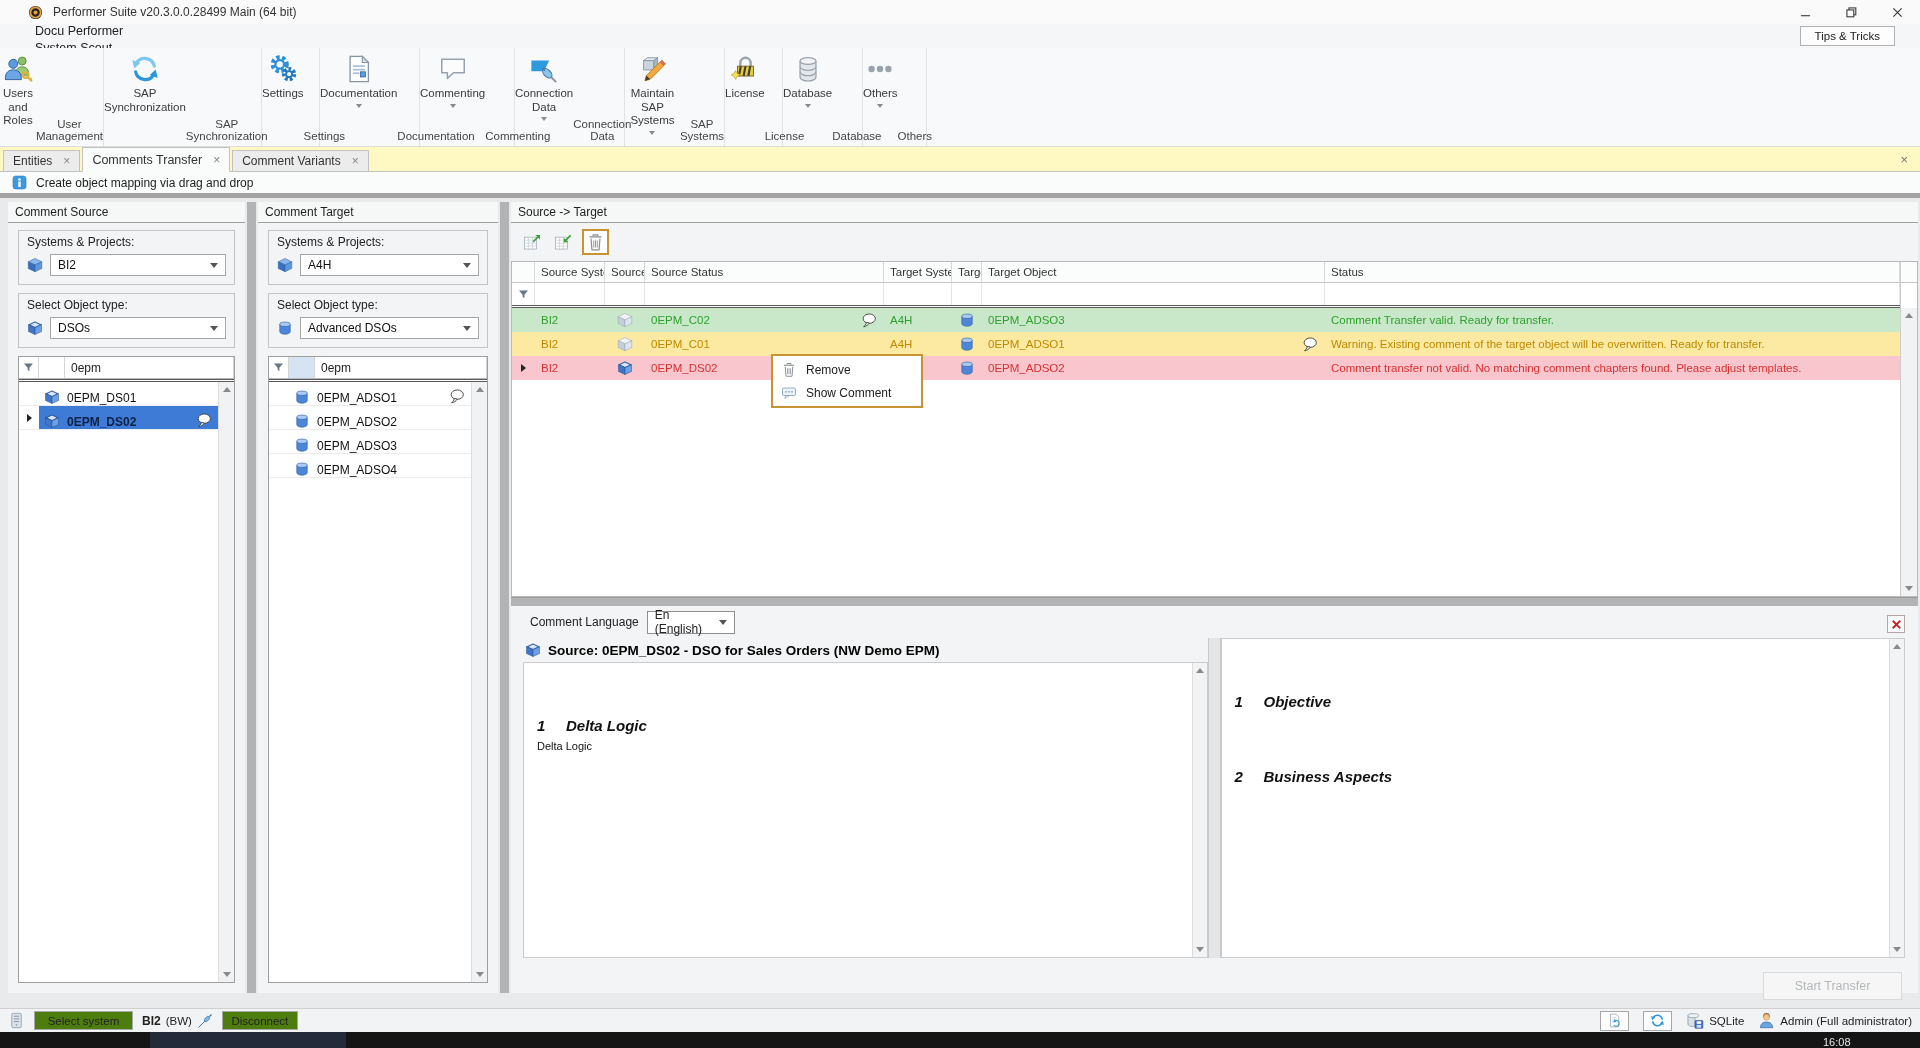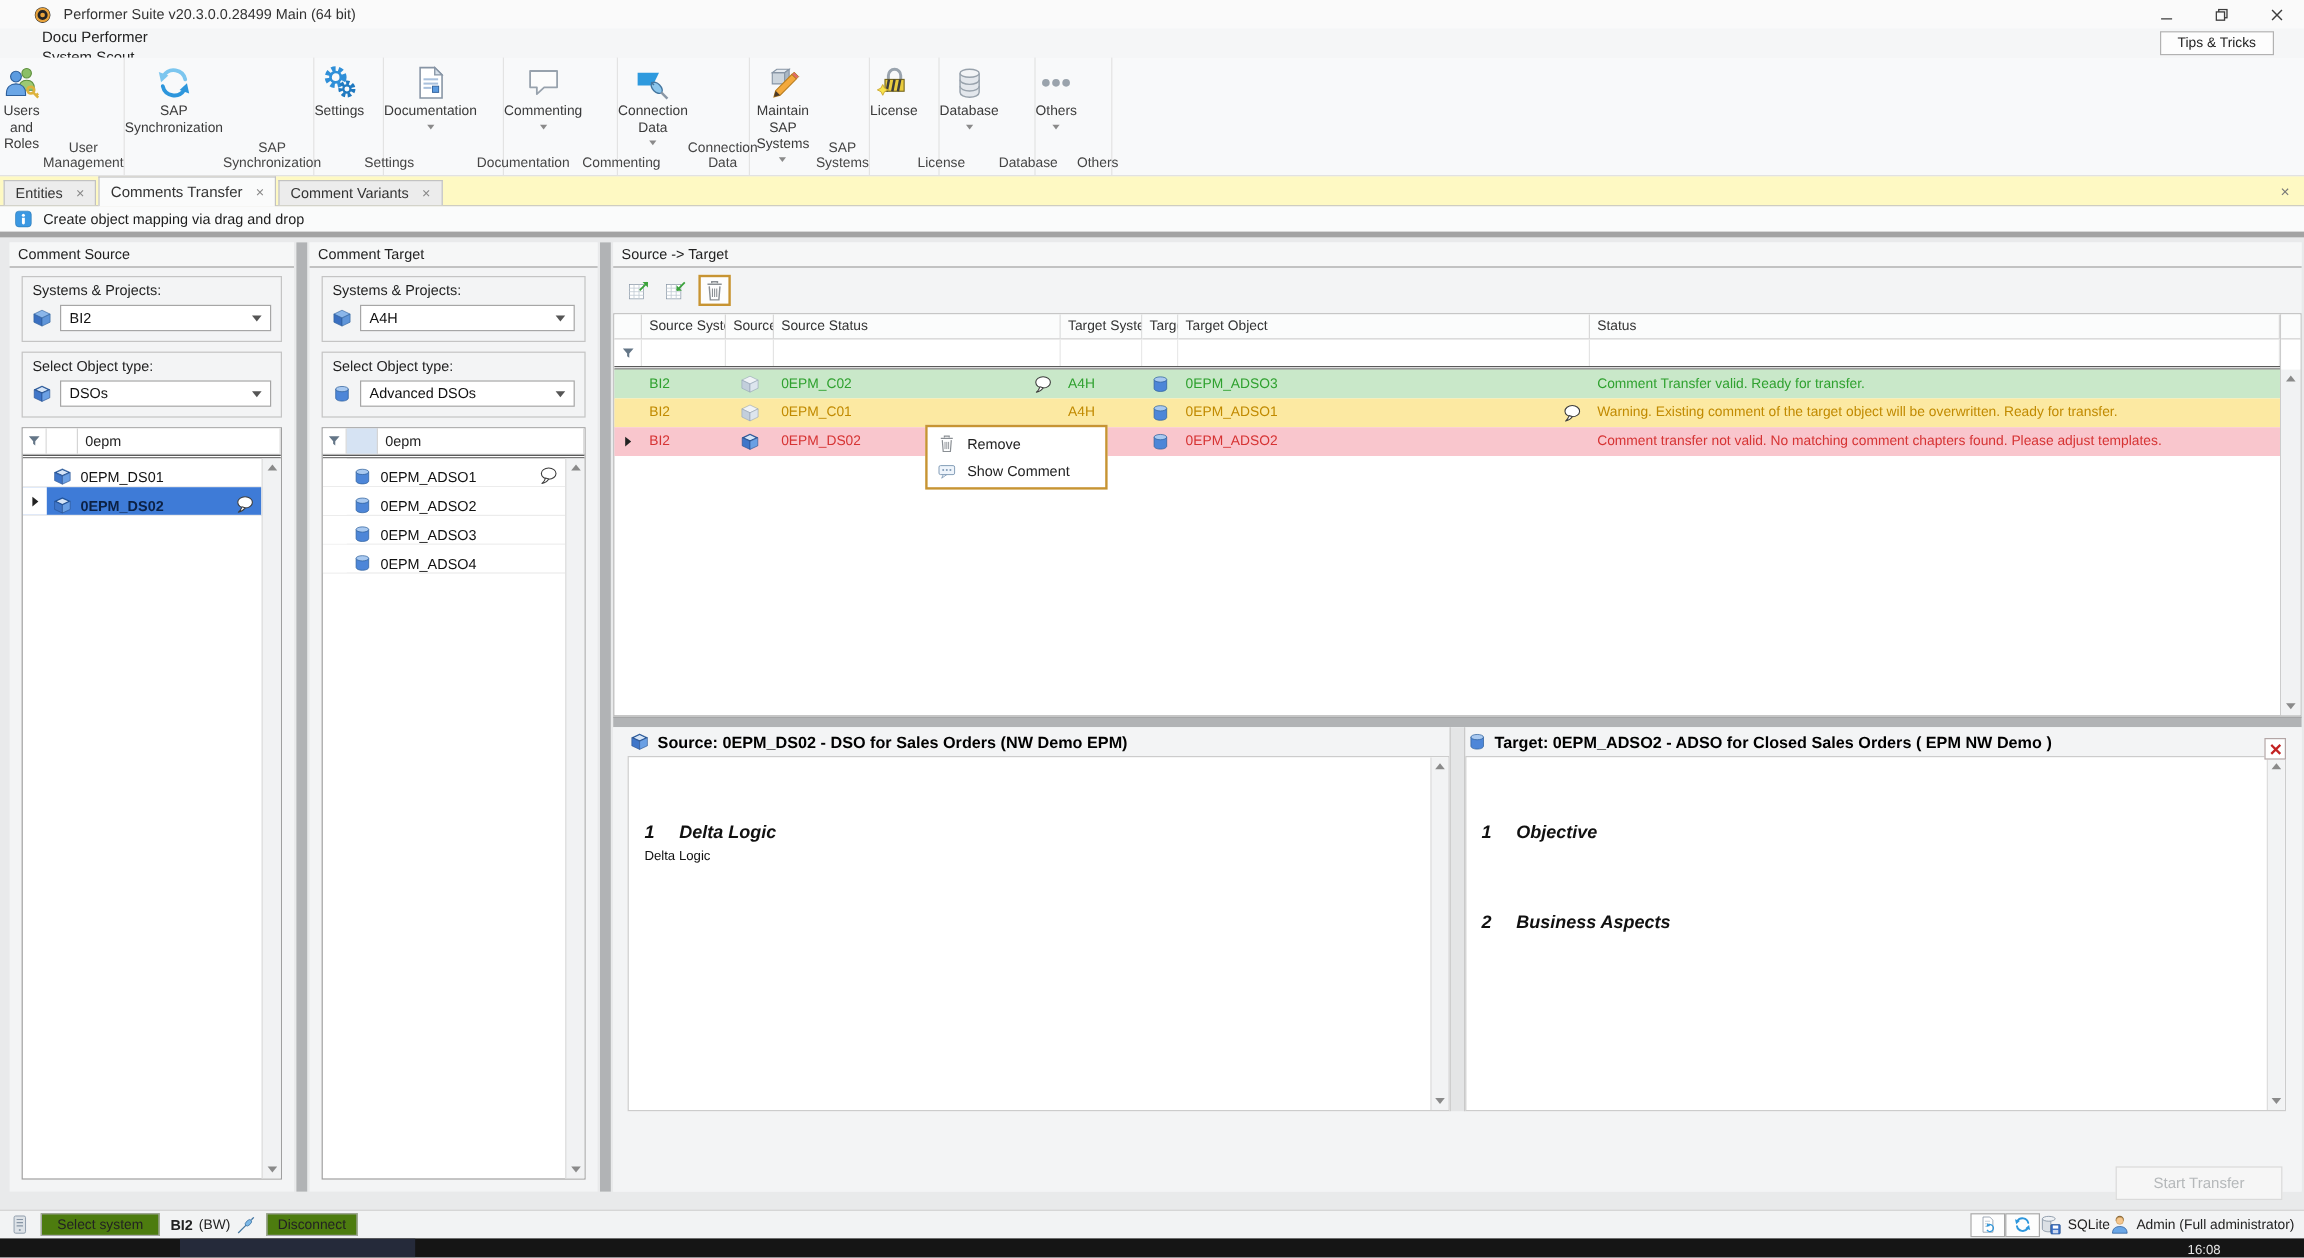--- a/index.html
+++ b/index.html
@@ -116,21 +116,21 @@
 
 #context-menu{position:absolute;left:771px;top:354px;width:152px;background:#fff;border:2px solid #c79433;z-index:60;padding:2px 0}
 .cm-item{display:flex;align-items:center;height:23px;font-size:12px;color:#222}
 .cm-item .icon{width:16px;height:16px;margin:0 9px 0 8px}
 
 #statusbar{position:absolute;top:1008px;left:0;right:0;height:24px;background:#f2f3f4;border-top:1px solid #cfcfcf;display:flex;align-items:center;padding:0 8px;gap:9px;font-size:11.5px;color:#222}
 .sb-btn{height:19px;border:1px solid #a8a8a8;background:#4d7c0f;display:flex;align-items:center;justify-content:center;font-size:11.5px;color:#222}
 #btn-select-system{width:99px}
 #btn-disconnect{width:76px}
 #sys-name{font-weight:bold;font-size:12px}
-#sb-right{margin-left:auto;display:flex;align-items:center;gap:0}
+#sb-right{margin-left:auto;display:flex;align-items:center;gap:14px}
 .sb-iconbtn{width:29px;height:20px;border:1px solid #a8a8a8;background:#fdfdfd;display:flex;align-items:center;justify-content:center}
 .sb-iconbtn .icon{width:15px;height:15px}
 .sb-group{display:flex;align-items:center;gap:5px}
 
 #taskbar{position:absolute;top:1032px;left:0;right:0;height:16px;background:#151515;overflow:hidden}
 #task-item{position:absolute;left:150px;top:0;width:196px;height:16px;background:#252a3a}
 #task-clock{position:absolute;left:1823px;top:4px;color:#e5e5e5;font-size:11px}
 </style>
 </head>
 <body>
@@ -755,20 +755,27 @@
           <div class="stub1"></div>
           <div class="stub2"></div>
           <div class="track">
             <span class="sb-up"></span>
             <span class="sb-down"></span>
           </div>
         </div>
       </div>
       <div id="map-hsplit"></div>
       <div id="comments-area">
+        <div id="lang-row">
+          <span>Comment Language</span>
+          <div id="lang-select">
+            <span>En (English)</span>
+            <span class="dd"></span>
+          </div>
+        </div>
         <div id="panes">
           <div class="pane">
             <div class="pane-title">
               <span class="icon">
                   <svg viewBox="0 0 32 32">
                     <polygon points="3,9.5 16,3.5 29,9.5 16,15.5" fill="#1d4f93" stroke="#1d4f93"></polygon>
                     <polygon points="6.5,9.5 16,5.2 25.5,9.5 16,13.8" fill="#d6e5f7"></polygon>
                     <polygon points="3,9.5 16,15.5 16,29 3,23" fill="#3f76c9" stroke="#274f8d"></polygon>
                     <polygon points="29,9.5 16,15.5 16,29 29,23" fill="#6ba0e4" stroke="#274f8d"></polygon>
                   </svg>
@@ -784,29 +791,20 @@
                   <div class="doc-body">Delta Logic</div>
                 </div>
               <div class="psb">
                 <span class="sb-up"></span>
                 <span class="sb-down"></span>
               </div>
             </div>
           </div>
           <div class="pane-sep"></div>
           <div class="pane">
-            <div class="pane-title">
-              <span class="icon">
-                  <svg viewBox="0 0 32 32">
-                    <path d="M5.5 8.5v15c0 2.8 4.7 5 10.5 5s10.5-2.2 10.5-5v-15" fill="#4d86d8" stroke="#2d5f9b" stroke-width="1.2"></path>
-                    <ellipse cx="16" cy="8.5" rx="10.5" ry="4.4" fill="#a9c9f0" stroke="#2d5f9b" stroke-width="1.2"></ellipse>
-                  </svg>
-                </span>
-              <span>Target: 0EPM_ADSO2 - ADSO for Closed Sales Orders ( EPM NW Demo )</span>
-            </div>
             <div class="pane-content">
               <div id="tgt-doc">
                   <div class="doc-h">
                     <span class="doc-num">1</span>
                     <span>Objective</span>
                   </div>
                   <div class="doc-h">
                     <span class="doc-num">2</span>
                     <span>Business Aspects</span>
                   </div>

